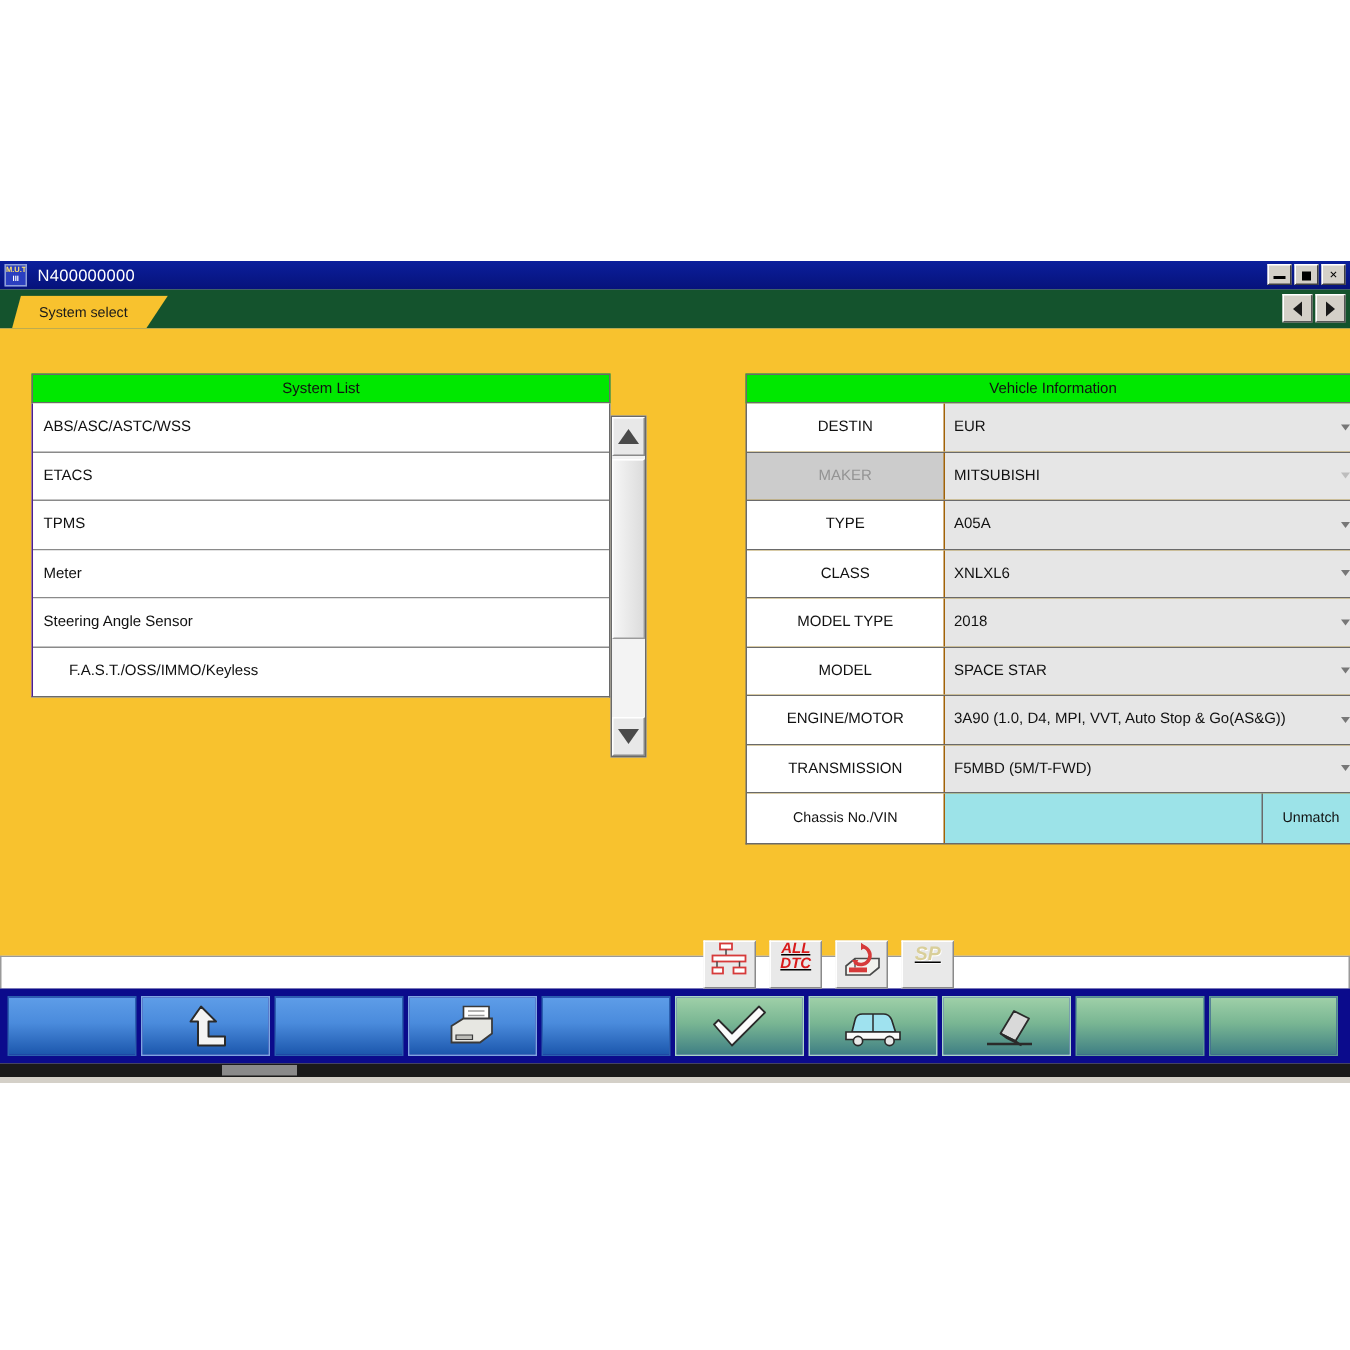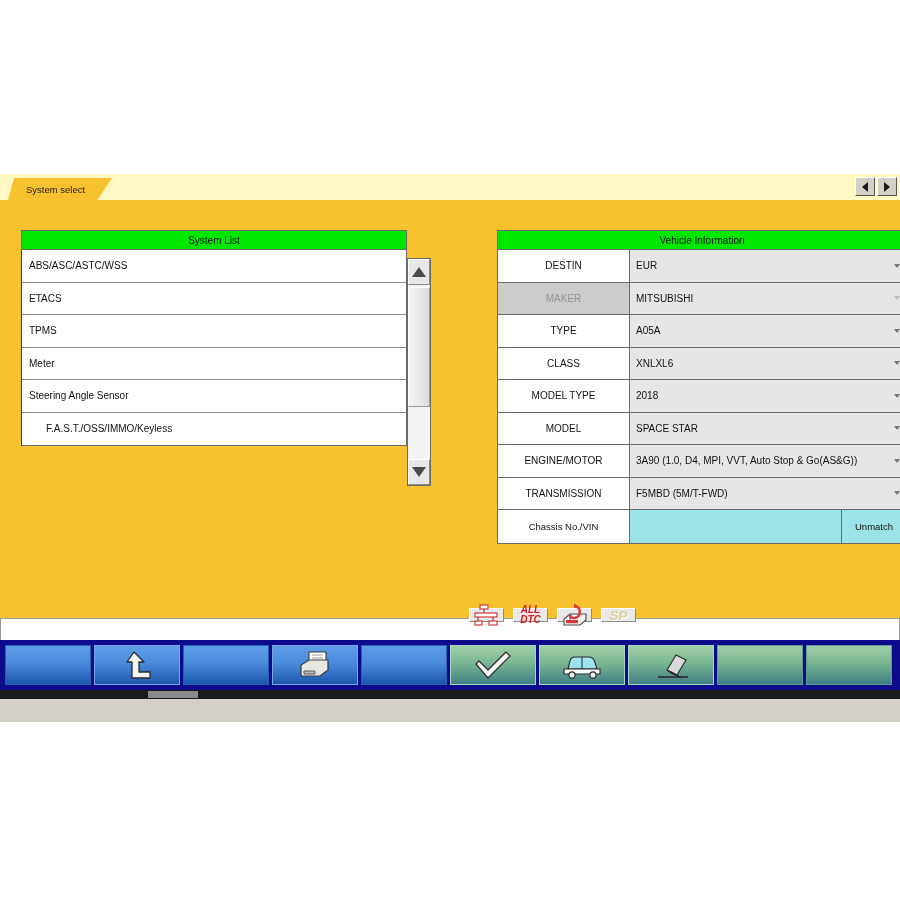--- a/index.html
+++ b/index.html
@@ -99,21 +99,21 @@
     position: absolute;
     left: 4px; top: 4px;
     width: 6px; height: 6px;
     background: #000;
   }
 
   
   .tabstrip {
     position: relative;
     height: 26px;
-    background: #fef9c3;
+    background: #14532d;
     border-bottom: 0px;
     overflow: hidden;
     padding-left: 16px;
   }
   .tab-active {
     position: absolute;
     left: 8px;
     top: 4px;
     height: 22px;
     width: 104px;
@@ -348,31 +348,32 @@
   
   .icon-row {
     position: absolute;
     left: 469px;
     top: 408px;
     display: flex;
     gap: 9px;
   }
   .icon-btn {
     width: 35px;
-    height: 14px;
+    height: 32px;
     background: #e9e9e9;
     border-top: 1px solid #ffffff;
     border-left: 1px solid #ffffff;
     border-right: 1px solid #8a8a8a;
     border-bottom: 1px solid #8a8a8a;
     box-sizing: border-box;
     display: flex;
-    align-items: center;
+    align-items: flex-start;
     justify-content: center;
     position: relative;
+    text-decoration: underline;
   }
   .alldtc {
     font-size: 10px;
     font-weight: bold;
     color: #d81b1b;
     line-height: 10px;
     text-align: center;
     font-style: italic;
     font-family: "Liberation Sans", sans-serif;
   }
@@ -440,20 +441,36 @@
     background: #8a8a8a;
   }
 
   .svg-ico { display: block; }
 </style>
 </head>
 <body>
 
 <div id="app-window">
 
+  <div class="titlebar">
+    <div class="app-icon">
+      <div class="ic-l1">M.U.T.</div>
+      <div class="ic-l2">III</div>
+    </div>
+    <div class="title-text">N400000000</div>
+    <div class="win-btns">
+      <div class="win-btn">
+          <span class="min-bar"></span>
+        </div>
+      <div class="win-btn">
+          <span class="max-sq"></span>
+        </div>
+      <div class="win-btn">×</div>
+    </div>
+  </div>
 
   <div class="tabstrip">
     <div class="tab-active">
       <span>System select</span>
     </div>
     <div class="tab-navs">
       <div class="tab-nav">
           <span class="tri-left"></span>
         </div>
       <div class="tab-nav">

